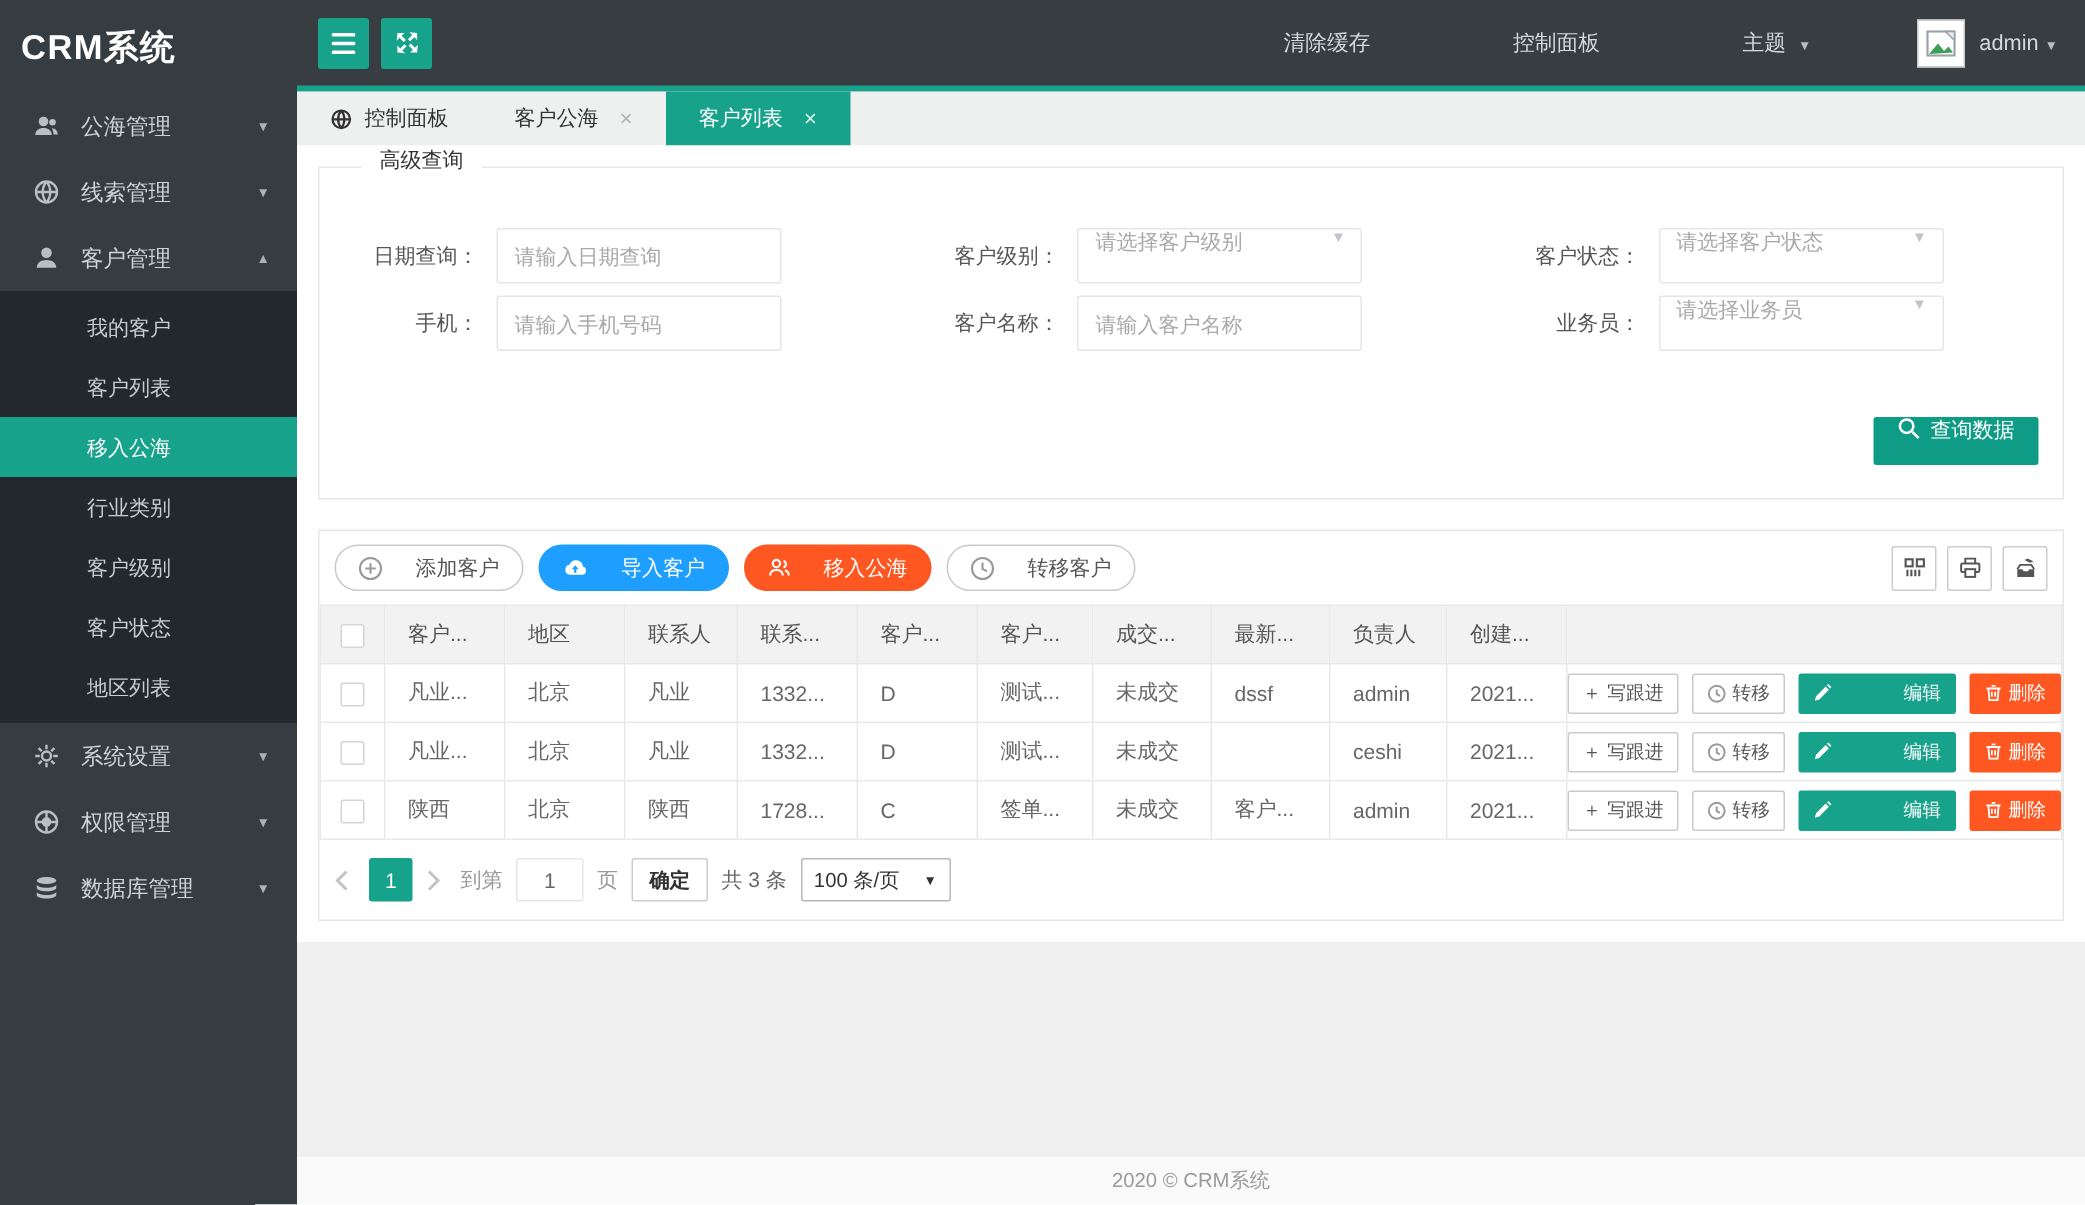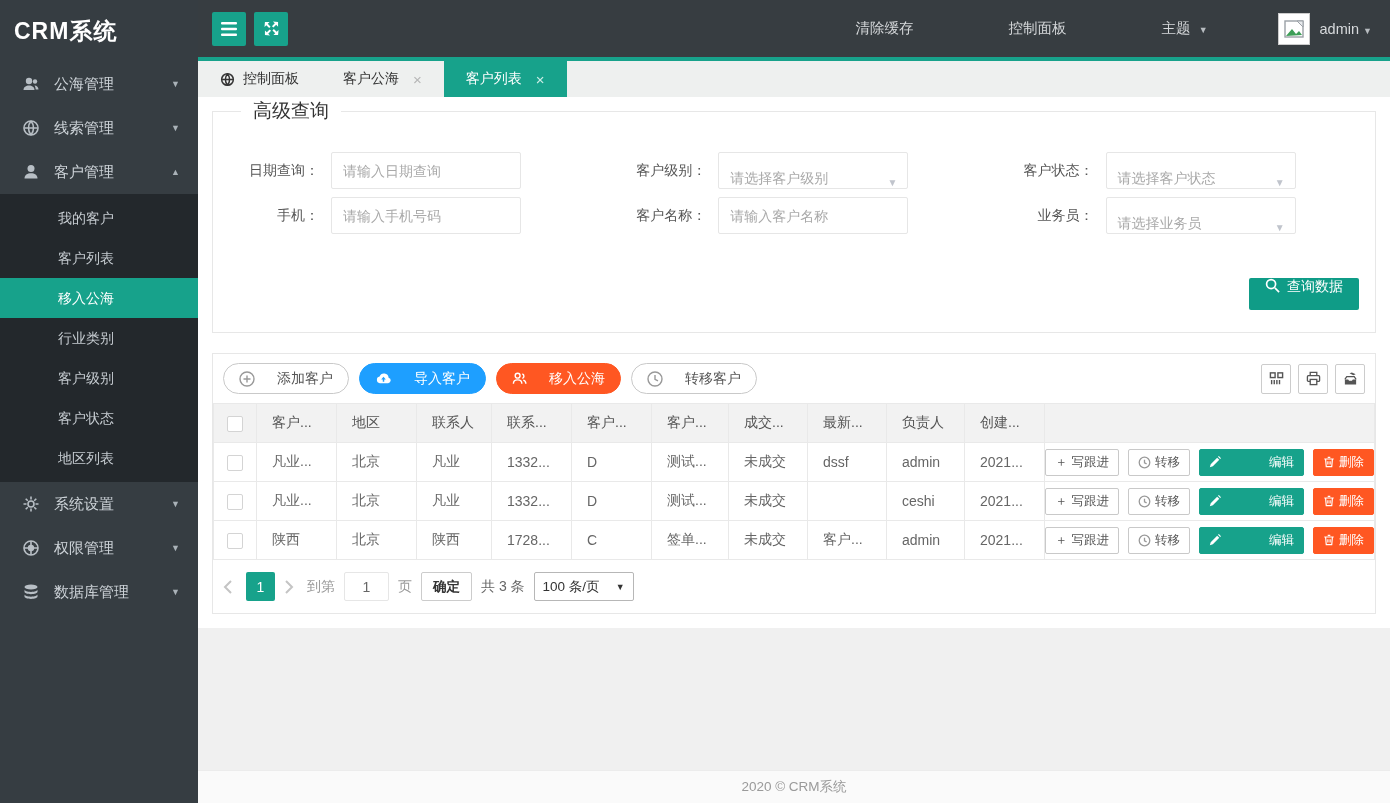--- a/index.html
+++ b/index.html
@@ -36,28 +36,28 @@
   .tab .close { margin-left:14px; color:#b5b5b5; font-size:15px; cursor:pointer; }
   .tab.active { background:#17a28b; color:#fff; }
   .tab.active .close { color:#cfeee7; }
 
   
   .content { background:#fff; padding:14px; flex:0 0 auto; }
   .panel { border:1px solid #e7e7e7; background:#fff; }
 
   
   .query-panel { position:relative; padding:40px 0 22px 0; margin-bottom:20px; }
-  .legend { position:absolute; top:-14px; left:28px; background:#fff; padding:0 12px; font-size:19px; color:#333; }
+  .legend { position:absolute; top:-14px; left:28px; background:#fff; padding:0 12px; font-size:14px; color:#333; }
   .frow { display:flex; margin-bottom:8px; }
   .field { display:flex; align-items:center; width:33.33%; }
   .field label { flex:0 0 118px; text-align:right; padding-right:12px; color:#555; }
   .txt-input, .sel { width:190px; height:37px; border:1px solid #e6e6e6; border-radius:2px; background:#fff; }
   .txt-input { padding:0 11px; font-size:14px; color:#000000; font-family:inherit; }
   .txt-input::placeholder { color:#a9a9a9; }
-  .sel { display:flex; align-items:flex-end; padding:0 10px 0 11px; color:#a9a9a9; cursor:pointer;gap:12px; }
+  .sel { display:flex; align-items:flex-start; padding:0 10px 15px 11px; color:#a9a9a9; cursor:pointer;gap:12px; }
   .sel .sel-caret { margin-left:auto; color:#c0c4cc; font-size:10px; }
   .query-btn-row { display:flex; justify-content:flex-end; padding:24px 16px 0 0; }
   .btn-primary { height:32px; background:#0f9c87; color:#fff; border:none; border-radius:2px; padding:0 16px; font-size:14px; display:flex; align-items:flex-start; gap:7px; cursor:pointer; font-family:inherit;margin-top:12px; }
 
   
   .tool-row { display:flex; align-items:center; padding:9px 10px; }
   .pill { height:31px; border-radius:16px; display:flex; align-items:center; gap:22px; padding:0 15px; font-size:14px; margin-right:10px; cursor:pointer; border:1px solid #c9c9c9; background:#fff; color:#555; font-family:inherit; }
   .pill.blue { background:#1e9fff; border-color:#1e9fff; color:#fff; }
   .pill.orange { background:#ff5722; border-color:#ff5722; color:#fff; }
   .tool-icons { margin-left:auto; display:flex; gap:7px; }

